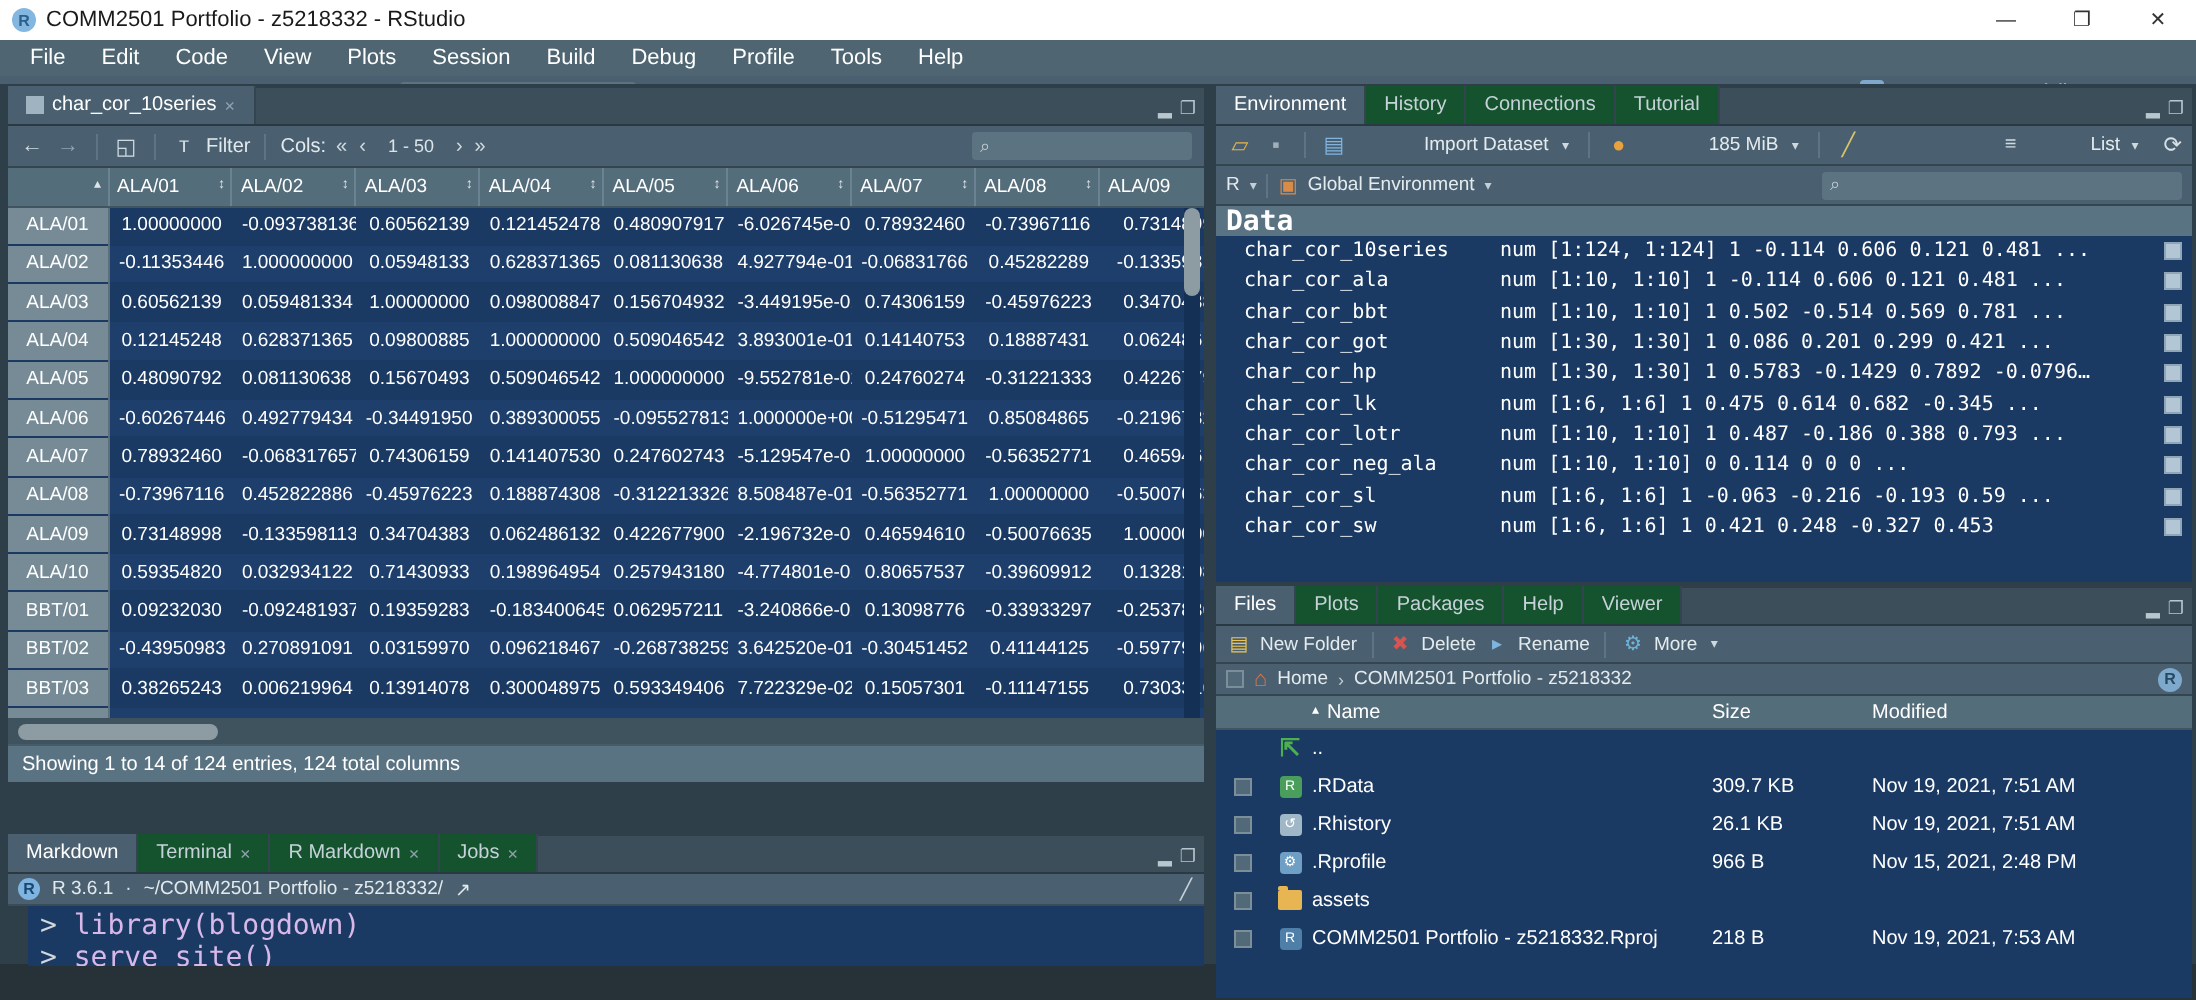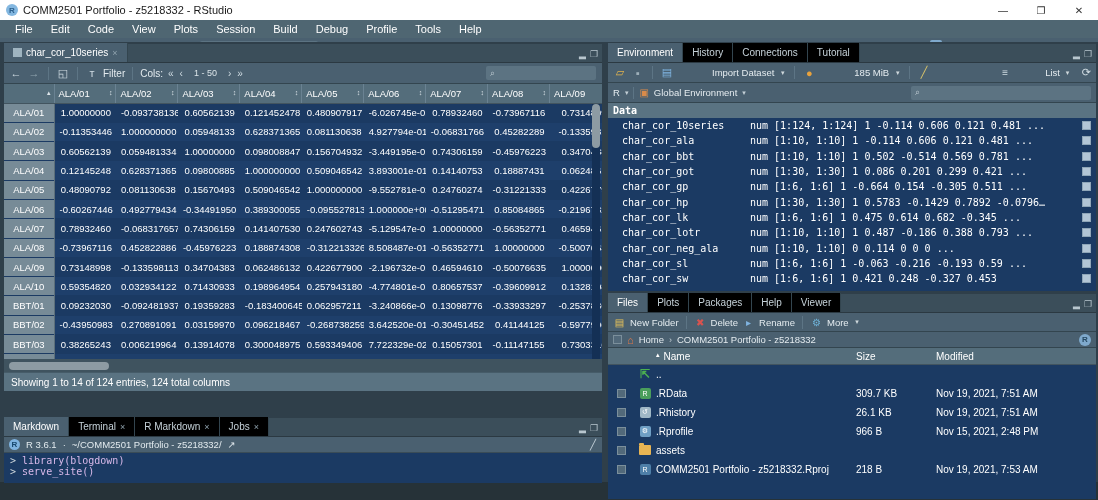--- a/index.html
+++ b/index.html
@@ -75,21 +75,21 @@
   .pane-left  { position: absolute; left: 4px;  top: 2px; width: 598px; height: 436px; }
   .pane-right { position: absolute; left: 608px; top: 2px; width: 488px; height: 436px; }
 
   
   .tabstrip {
     height: 19px; background: #3b4e5a; display: flex; align-items: flex-end;
     position: relative; border-bottom: 1px solid #2b3942;
   }
   .tab {
     height: 19px; padding: 0 9px; display: flex; align-items: center; gap: 4px;
-    font-size: 10px; color: #c6d2d9; background: #000000;
+    font-size: 10px; color: #c6d2d9; background: #14532d;
     border-right: 1px solid #33454f;
   }
   .tab.active { background: #4a6070; color: #ffffff; }
   .tab .tab-x { font-size: 9px; color: #8fa2ad; }
   .tab-grid-ico {
     width: 9px; height: 9px; background: #9fb4c0;
     display: inline-block; position: relative;
   }
   .pane-ctl {
     position: absolute; right: 4px; bottom: 3px; display: flex; gap: 4px;
@@ -173,22 +173,22 @@
   }
   .r-badge {
     width: 11px; height: 11px; border-radius: 50%; background: #7fb3e0;
     color: #18486f; font-size: 8px; font-weight: bold;
     display: flex; align-items: center; justify-content: center;
   }
   .console-head .ctxt { font-size: 9.5px; color: #e2eaee; }
   .console-head .broom { position: absolute; right: 6px; font-size: 10px; color: #c5d2da; }
   .console-body {
     height: 30px; background: #1b3a63; padding: 2px 6px;
-    font-family: "DejaVu Sans Mono", monospace; font-size: 10px;
-    color: #d7b8e8; overflow: hidden;
+    font-family: "DejaVu Sans Mono", monospace; font-size: 14px;
+    color: #d7b8e8; overflow: hidden; margin-left: 10px;
   }
   .console-body .prompt { color: #cfd8dc; }
 
   
   .env-pane { position: absolute; left: 0; top: 0; width: 488px; height: 248px; }
   .env-tools {
     height: 20px; background: #4a6070; display: flex; align-items: center;
     padding: 0 5px; gap: 4px; border-bottom: 1px solid #33454f; position: relative;
   }
   .env-tools .etxt { font-size: 9.5px; color: #e4ebef; padding-left: 34px; }
@@ -204,21 +204,21 @@
   .env-scope .stxt { font-size: 9.5px; color: #e4ebef; }
   .env-scope .caret { font-size: 7px; color: #c3cfd6; }
   .env-scope .vsep { width: 1px; height: 12px; background: #5d7585; }
   .env-search {
     position: absolute; right: 5px; width: 180px; height: 14px;
     background: #5c7382; border-radius: 2px; display: flex;
     align-items: center; padding-left: 4px;
   }
   .env-search .s-ico { font-size: 9px; color: #c3cfd6; }
   .env-section {
-    height: 15px; background: #5a7382; color: #ffffff; font-size: 10px;
+    height: 15px; background: #5a7382; color: #ffffff; font-size: 14px;
     font-weight: bold; display: flex; align-items: center; padding-left: 5px;
     font-family: "DejaVu Sans Mono", monospace;
   }
   .env-list { background: #1b3a63; height: 173px; overflow: hidden; }
   .env-row {
     height: 15.3px; display: flex; align-items: center;
     font-family: "DejaVu Sans Mono", monospace; font-size: 10px;
     color: #ffffff; position: relative; padding-left: 14px;
   }
   .env-row .ename { width: 128px; flex-shrink: 0; }
@@ -689,25 +689,20 @@
             <span class="ename">char_cor_bbt</span>
             <span class="eval">num [1:10, 1:10] 1 0.502 -0.514 0.569 0.781 ...</span>
             <span class="egrid"></span>
           </div>
         <div class="env-row">
             <span class="ename">char_cor_got</span>
             <span class="eval">num [1:30, 1:30] 1 0.086 0.201 0.299 0.421 ...</span>
             <span class="egrid"></span>
           </div>
         <div class="env-row">
-            <span class="ename">char_cor_gp</span>
-            <span class="eval">num [1:6, 1:6] 1 -0.664 0.154 -0.305 0.511 ...</span>
-            <span class="egrid"></span>
-          </div>
-        <div class="env-row">
             <span class="ename">char_cor_hp</span>
             <span class="eval">num [1:30, 1:30] 1 0.5783 -0.1429 0.7892 -0.0796…</span>
             <span class="egrid"></span>
           </div>
         <div class="env-row">
             <span class="ename">char_cor_lk</span>
             <span class="eval">num [1:6, 1:6] 1 0.475 0.614 0.682 -0.345 ...</span>
             <span class="egrid"></span>
           </div>
         <div class="env-row">

